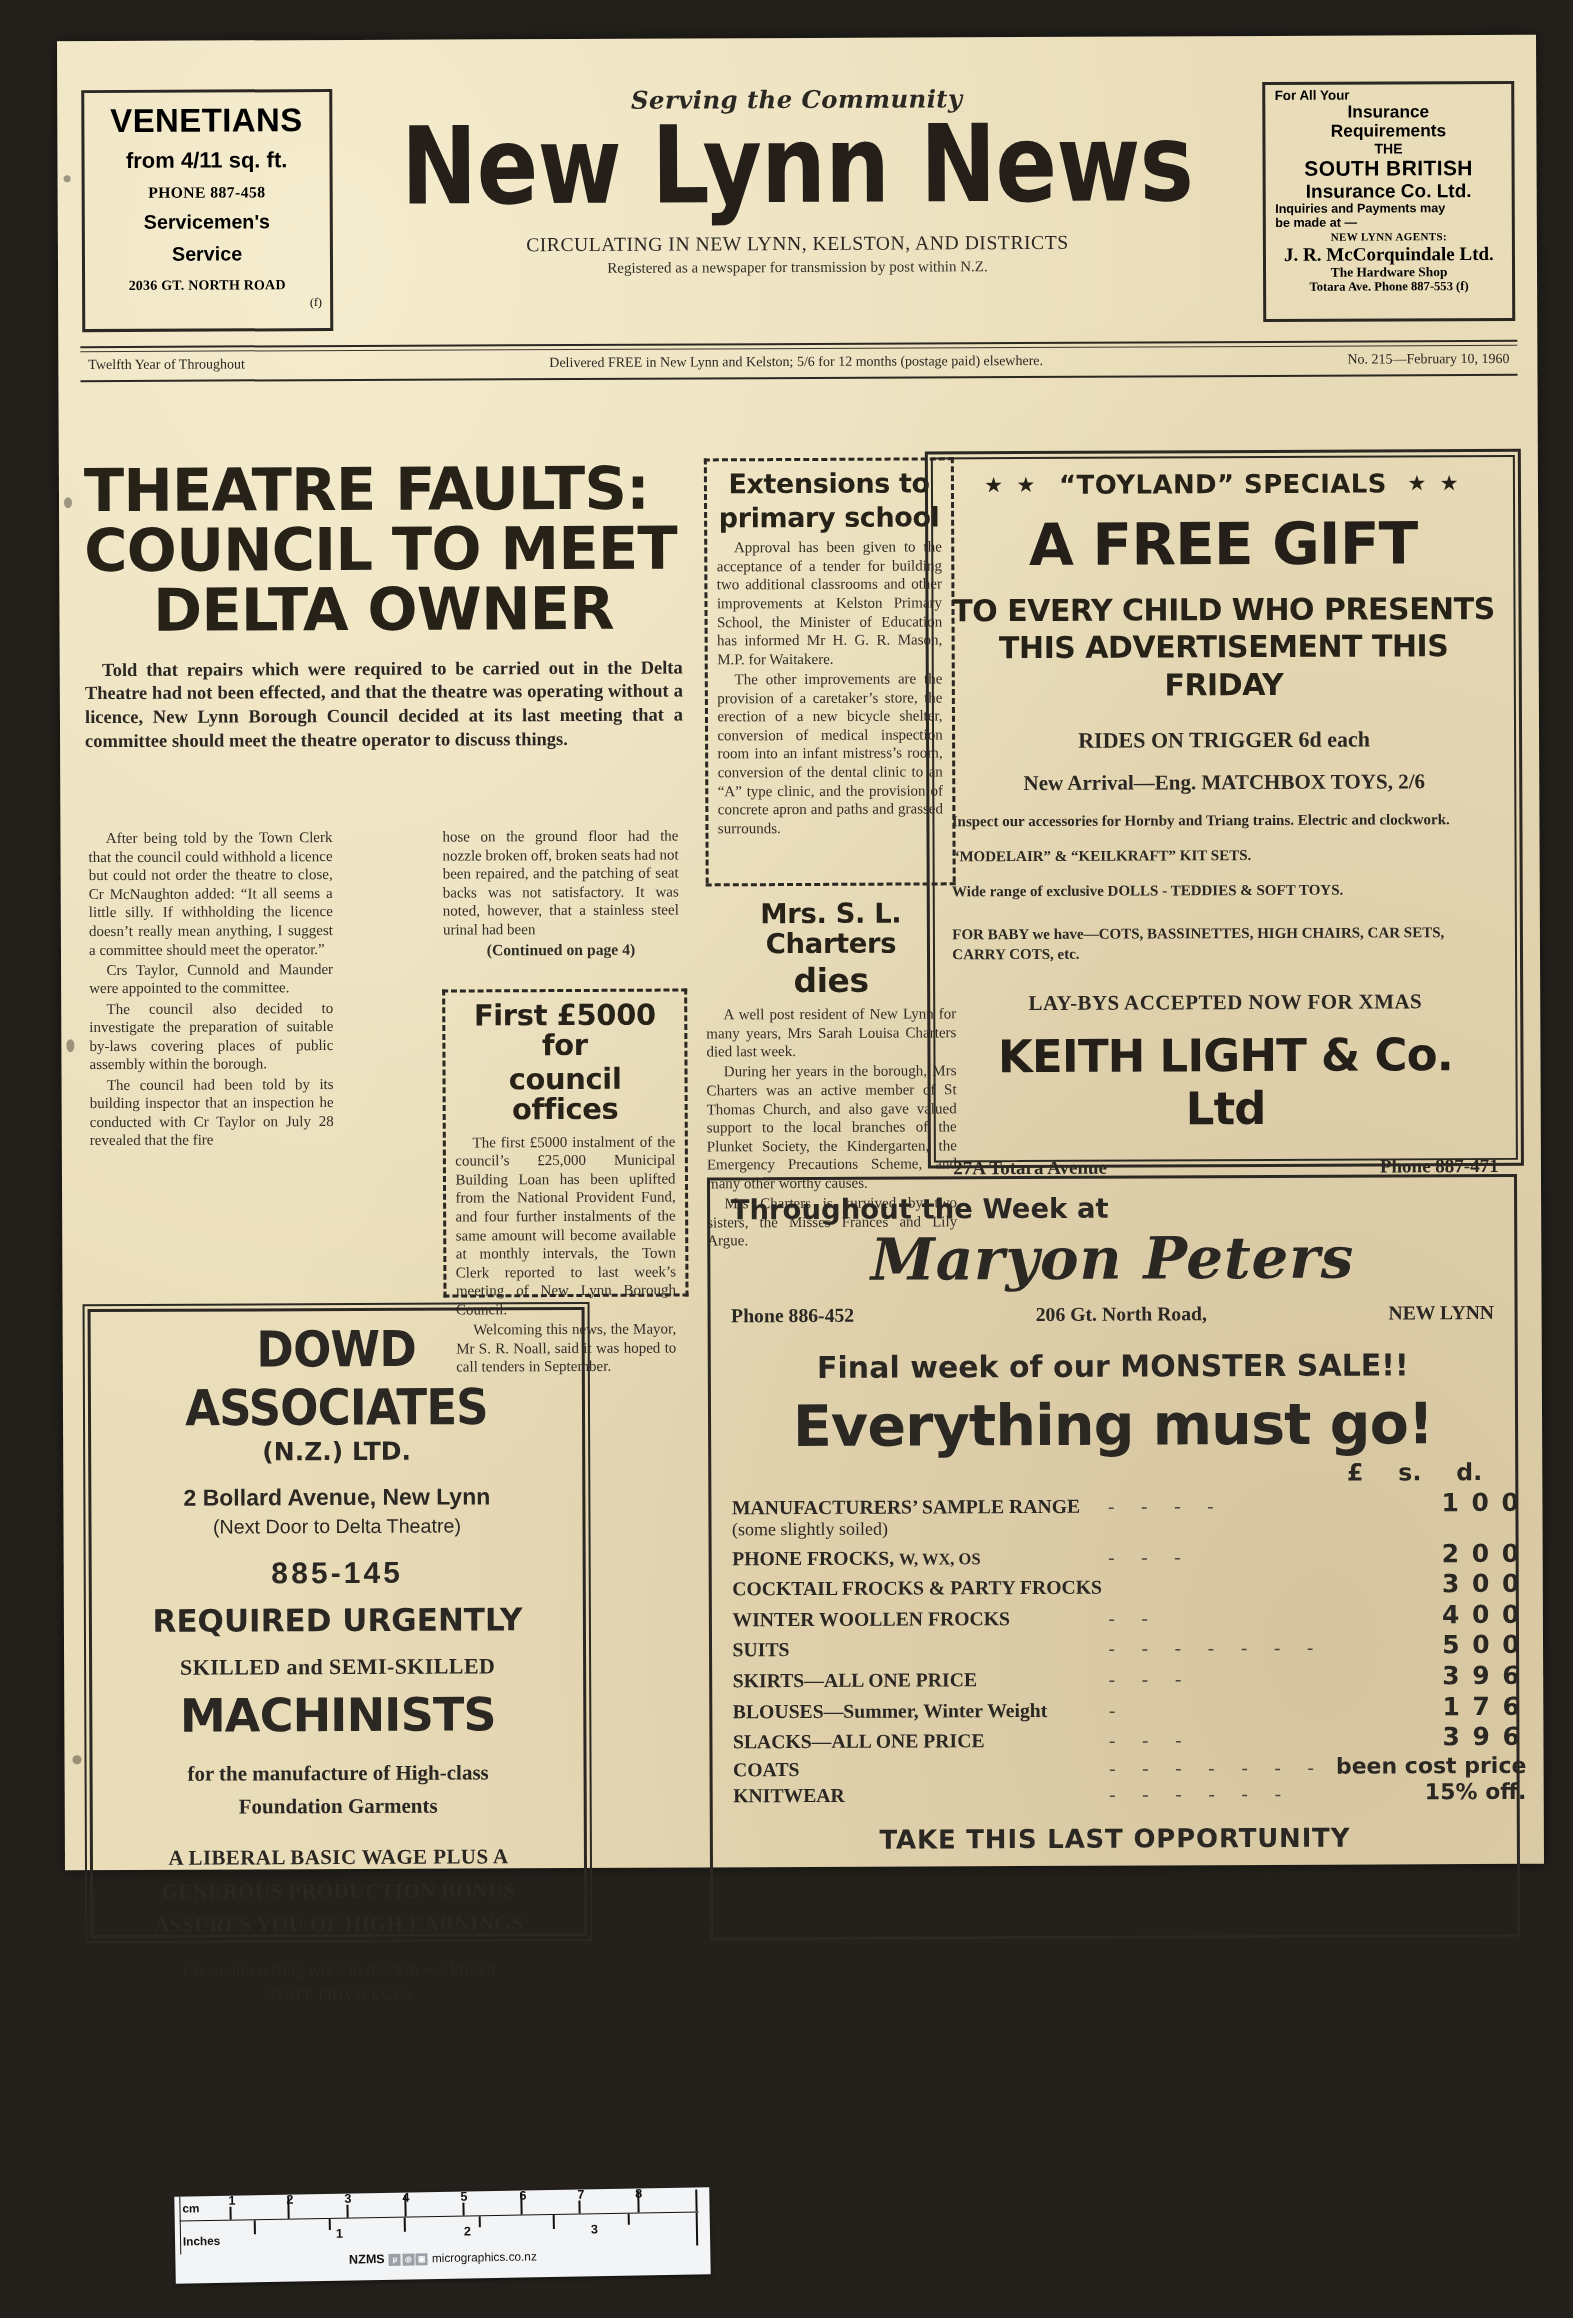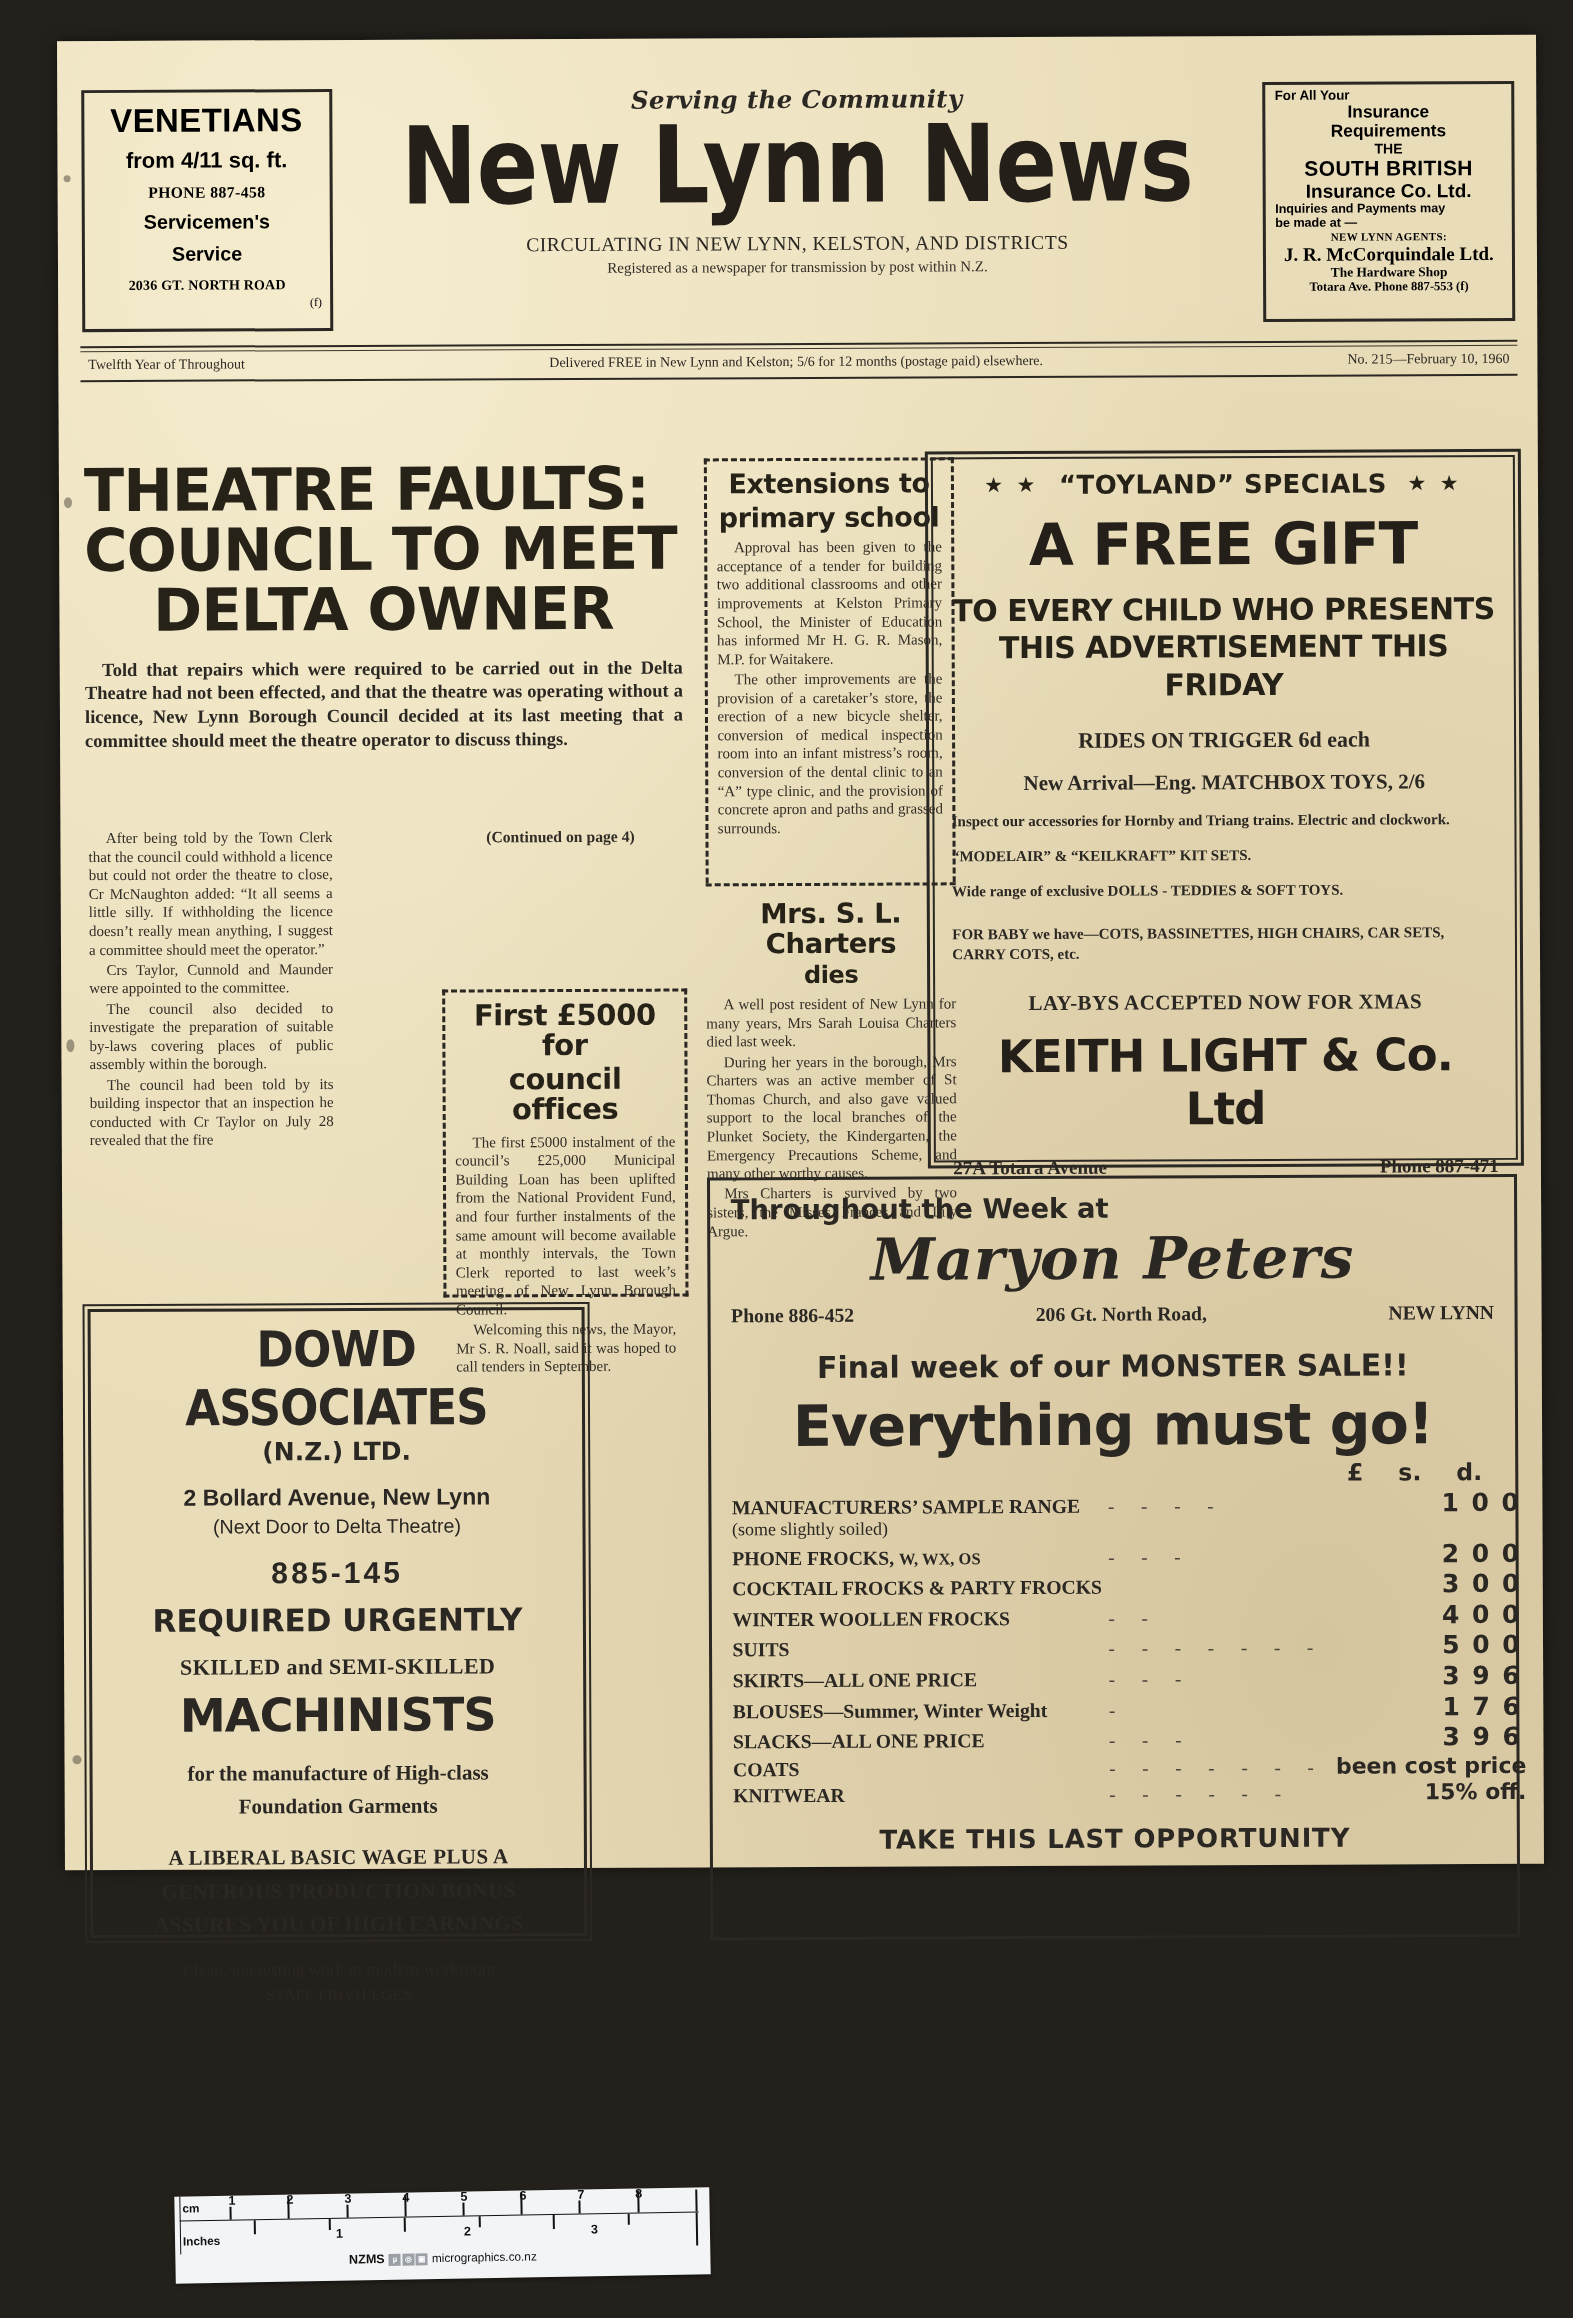--- a/index.html
+++ b/index.html
@@ -246,20 +246,21 @@
   </div>
 
   <div class="col body" style="left:28px;top:788px;width:244px;">
     <p>After being told by the Town Clerk that the council could withhold a licence but could not order the theatre to close, Cr McNaughton added: “It all seems a little silly. If withholding the licence doesn’t really mean anything, I suggest a committee should meet the operator.”</p>
     <p>Crs Taylor, Cunnold and Maunder were appointed to the committee.</p>
     <p>The council also decided to investigate the preparation of suitable by-laws covering places of public assembly within the borough.</p>
     <p>The council had been told by its building inspector that an inspection he conducted with Cr Taylor on July 28 revealed that the fire</p>
   </div>
 
   <div class="col body" style="left:382px;top:788px;width:236px;">
+    <p style="text-indent:0;">hose on the ground floor had the nozzle broken off, broken seats had not been repaired, and the patching of seat backs was not satisfactory. It was noted, however, that a stainless steel urinal had been</p>
     <p class="cont">(Continued on page 4)</p>
   </div>
 
   <div class="col dashbox" style="left:381px;top:950px;width:245px;height:308px;">
     <div class="subhead2">First £5000 for</div>
     <div class="subhead2" style="margin-bottom:7.9px;">council offices</div>
     <div class="body">
       <p>The first £5000 instalment of the council’s £25,000 Municipal Building Loan has been uplifted from the National Provident Fund, and four further instalments of the same amount will become available at monthly intervals, the Town Clerk reported to last week’s meeting of New Lynn Borough Council.</p>
       <p>Welcoming this news, the Mayor, Mr S. R. Noall, said it was hoped to call tenders in September.</p>
     </div>
@@ -270,21 +271,21 @@
     <div class="subhead" style="margin-bottom:6.3px;">primary school</div>
     <div class="body">
       <p>Approval has been given to the acceptance of a tender for building two additional classrooms and other improvements at Kelston Primary School, the Minister of Education has informed Mr H. G. R. Mason, M.P. for Waitakere.</p>
       <p>The other improvements are the provision of a caretaker’s store, the erection of a new bicycle shelter, conversion of medical inspection room into an infant mistress’s room, conversion of the dental clinic to an “A” type clinic, and the provision of concrete apron and paths and grassed surrounds.</p>
     </div>
   </div>
   <div class="col" style="left:645px;top:845px;width:250px;border-top:3.1px dashed #2b2722;"></div>
 
   <div class="col" style="left:645px;top:861px;width:250px;">
     <div class="subhead" style="font-size:27.5px;">Mrs. S. L. Charters</div>
-    <div class="subhead" style="font-size:24px;margin-bottom:6.3px;">dies</div>
+    <div class="subhead" style="font-size:33px;margin-bottom:6.3px;">dies</div>
     <div class="body">
       <p>A well post resident of New Lynn for many years, Mrs Sarah Louisa Charters died last week.</p>
       <p>During her years in the borough, Mrs Charters was an active member of St Thomas Church, and also gave valued support to the local branches of the Plunket Society, the Kindergarten, the Emergency Precautions Scheme, and many other worthy causes.</p>
       <p>Mrs Charters is survived by two sisters, the Misses Frances and Lily Argue.</p>
     </div>
   </div>
 
   <div id="toyland">
     <div class="t-row">
       <span class="stars">★ ★</span>

